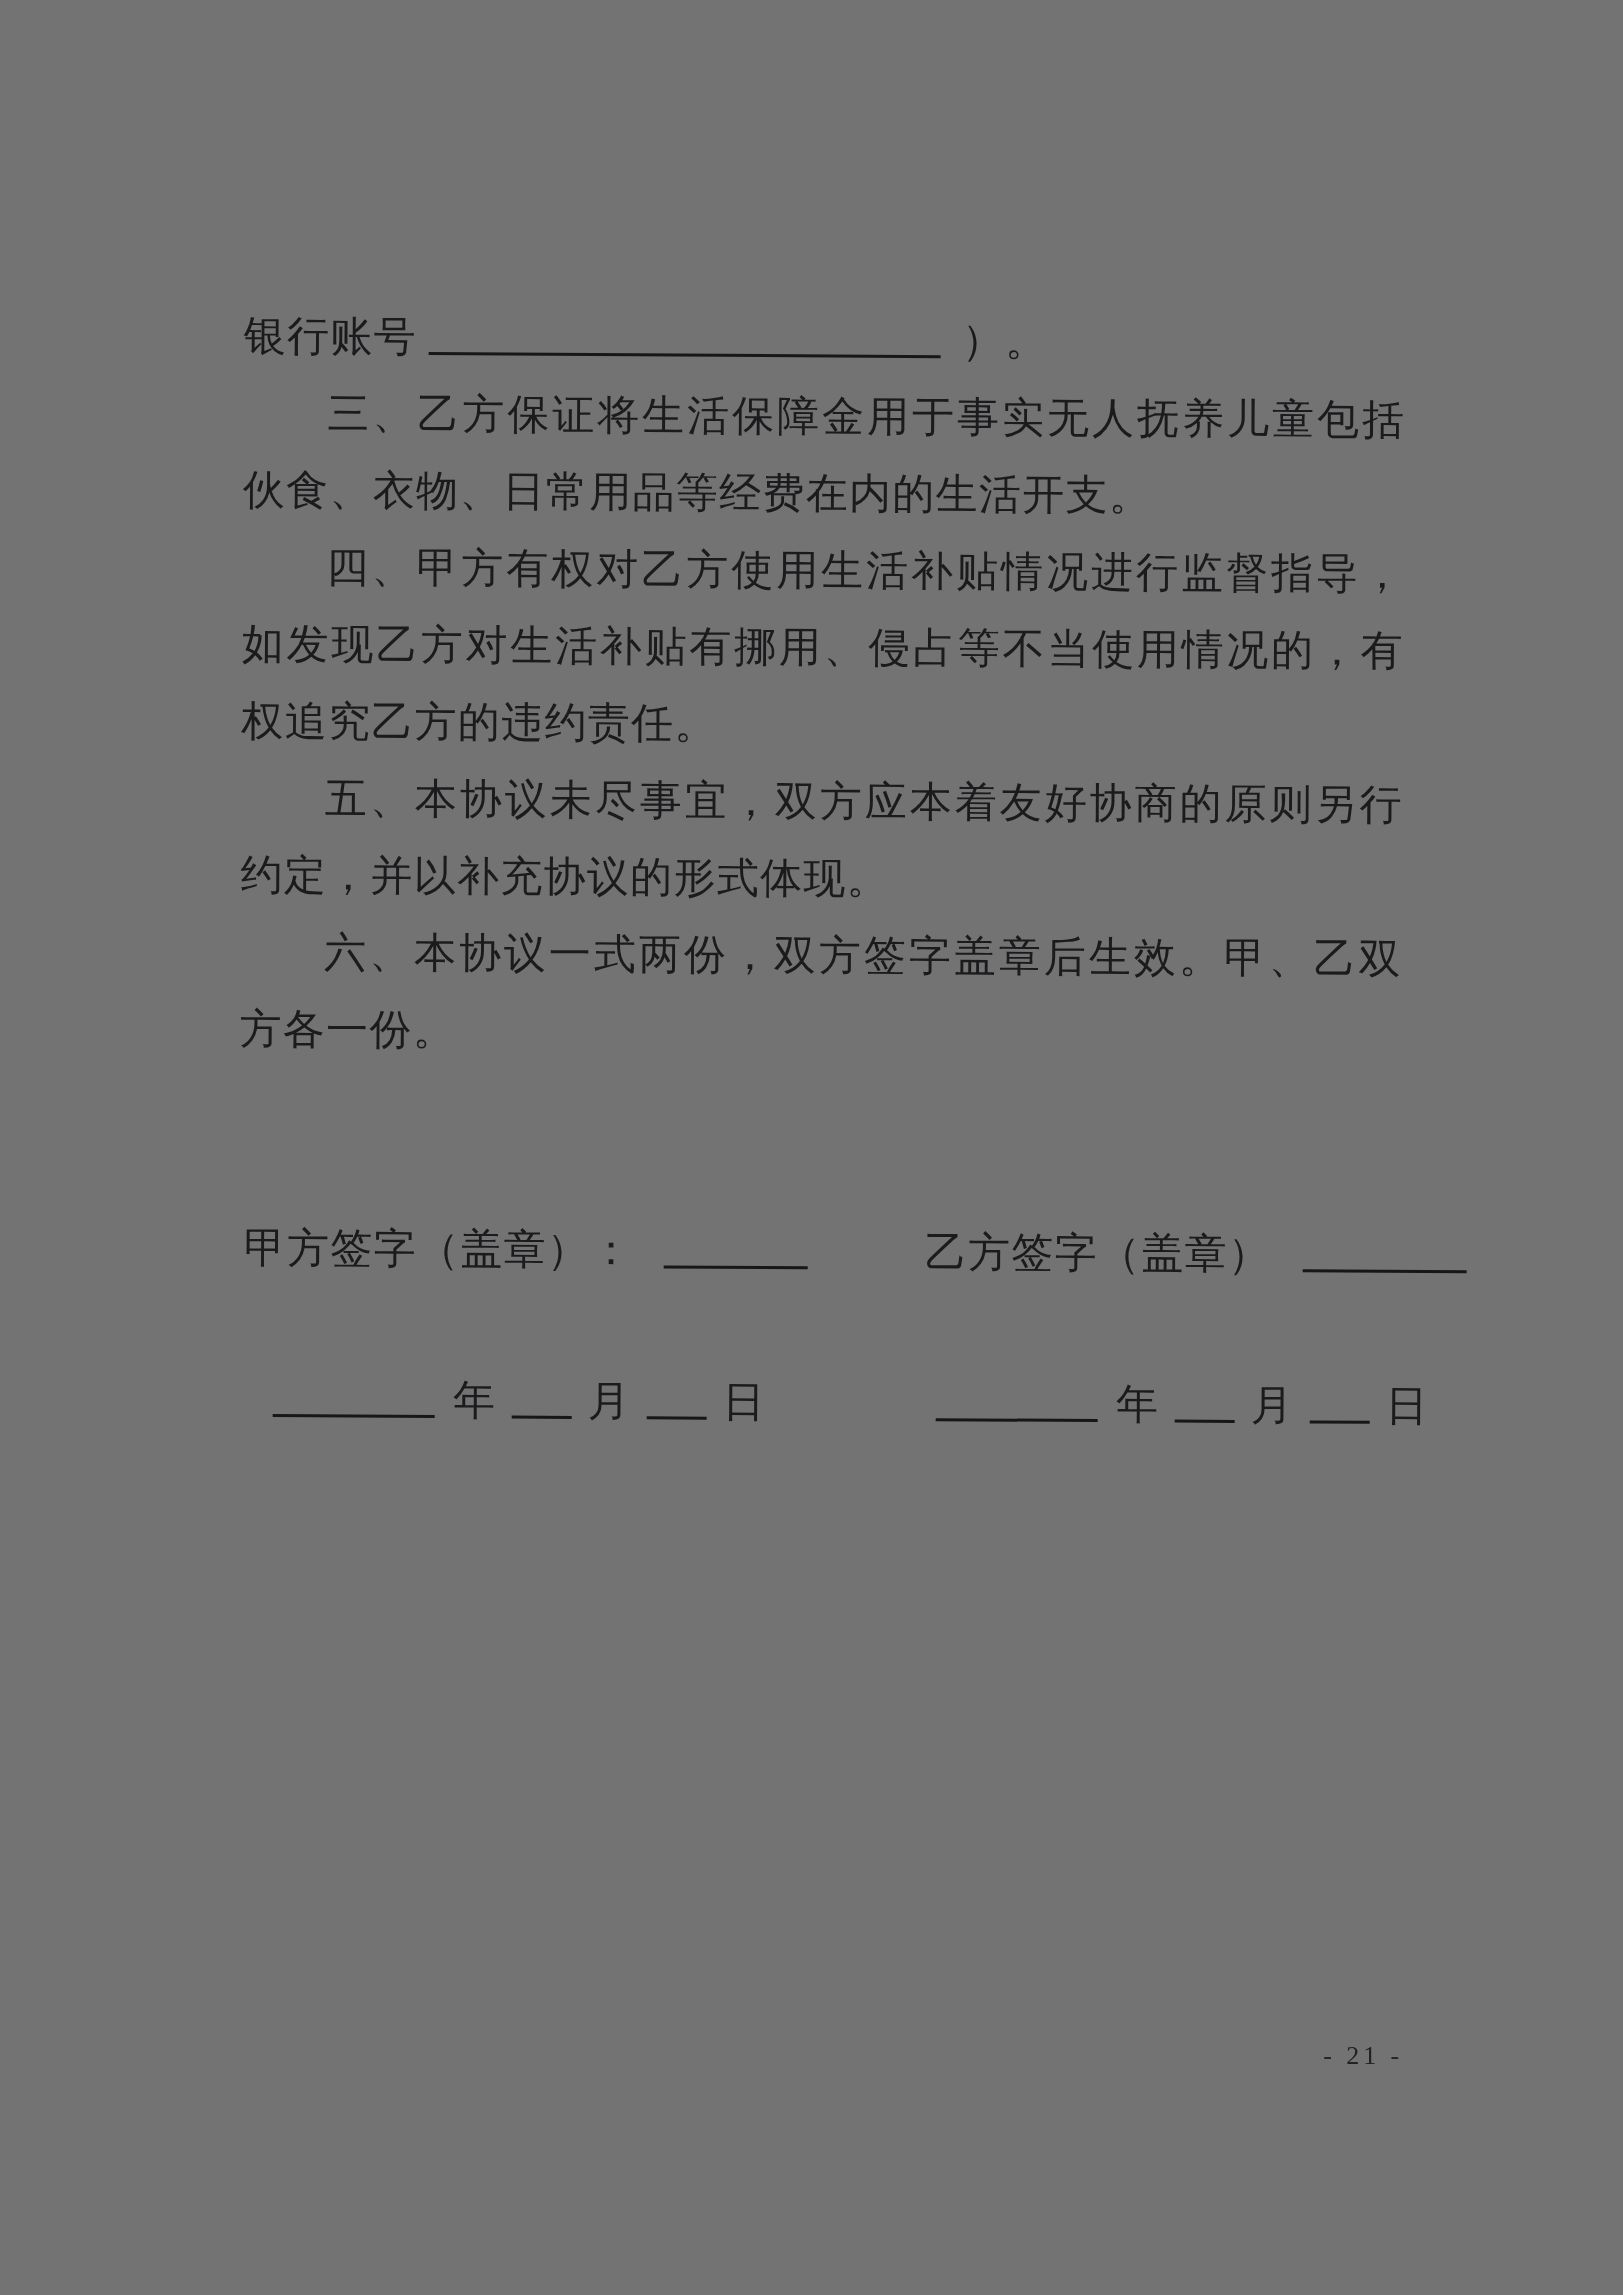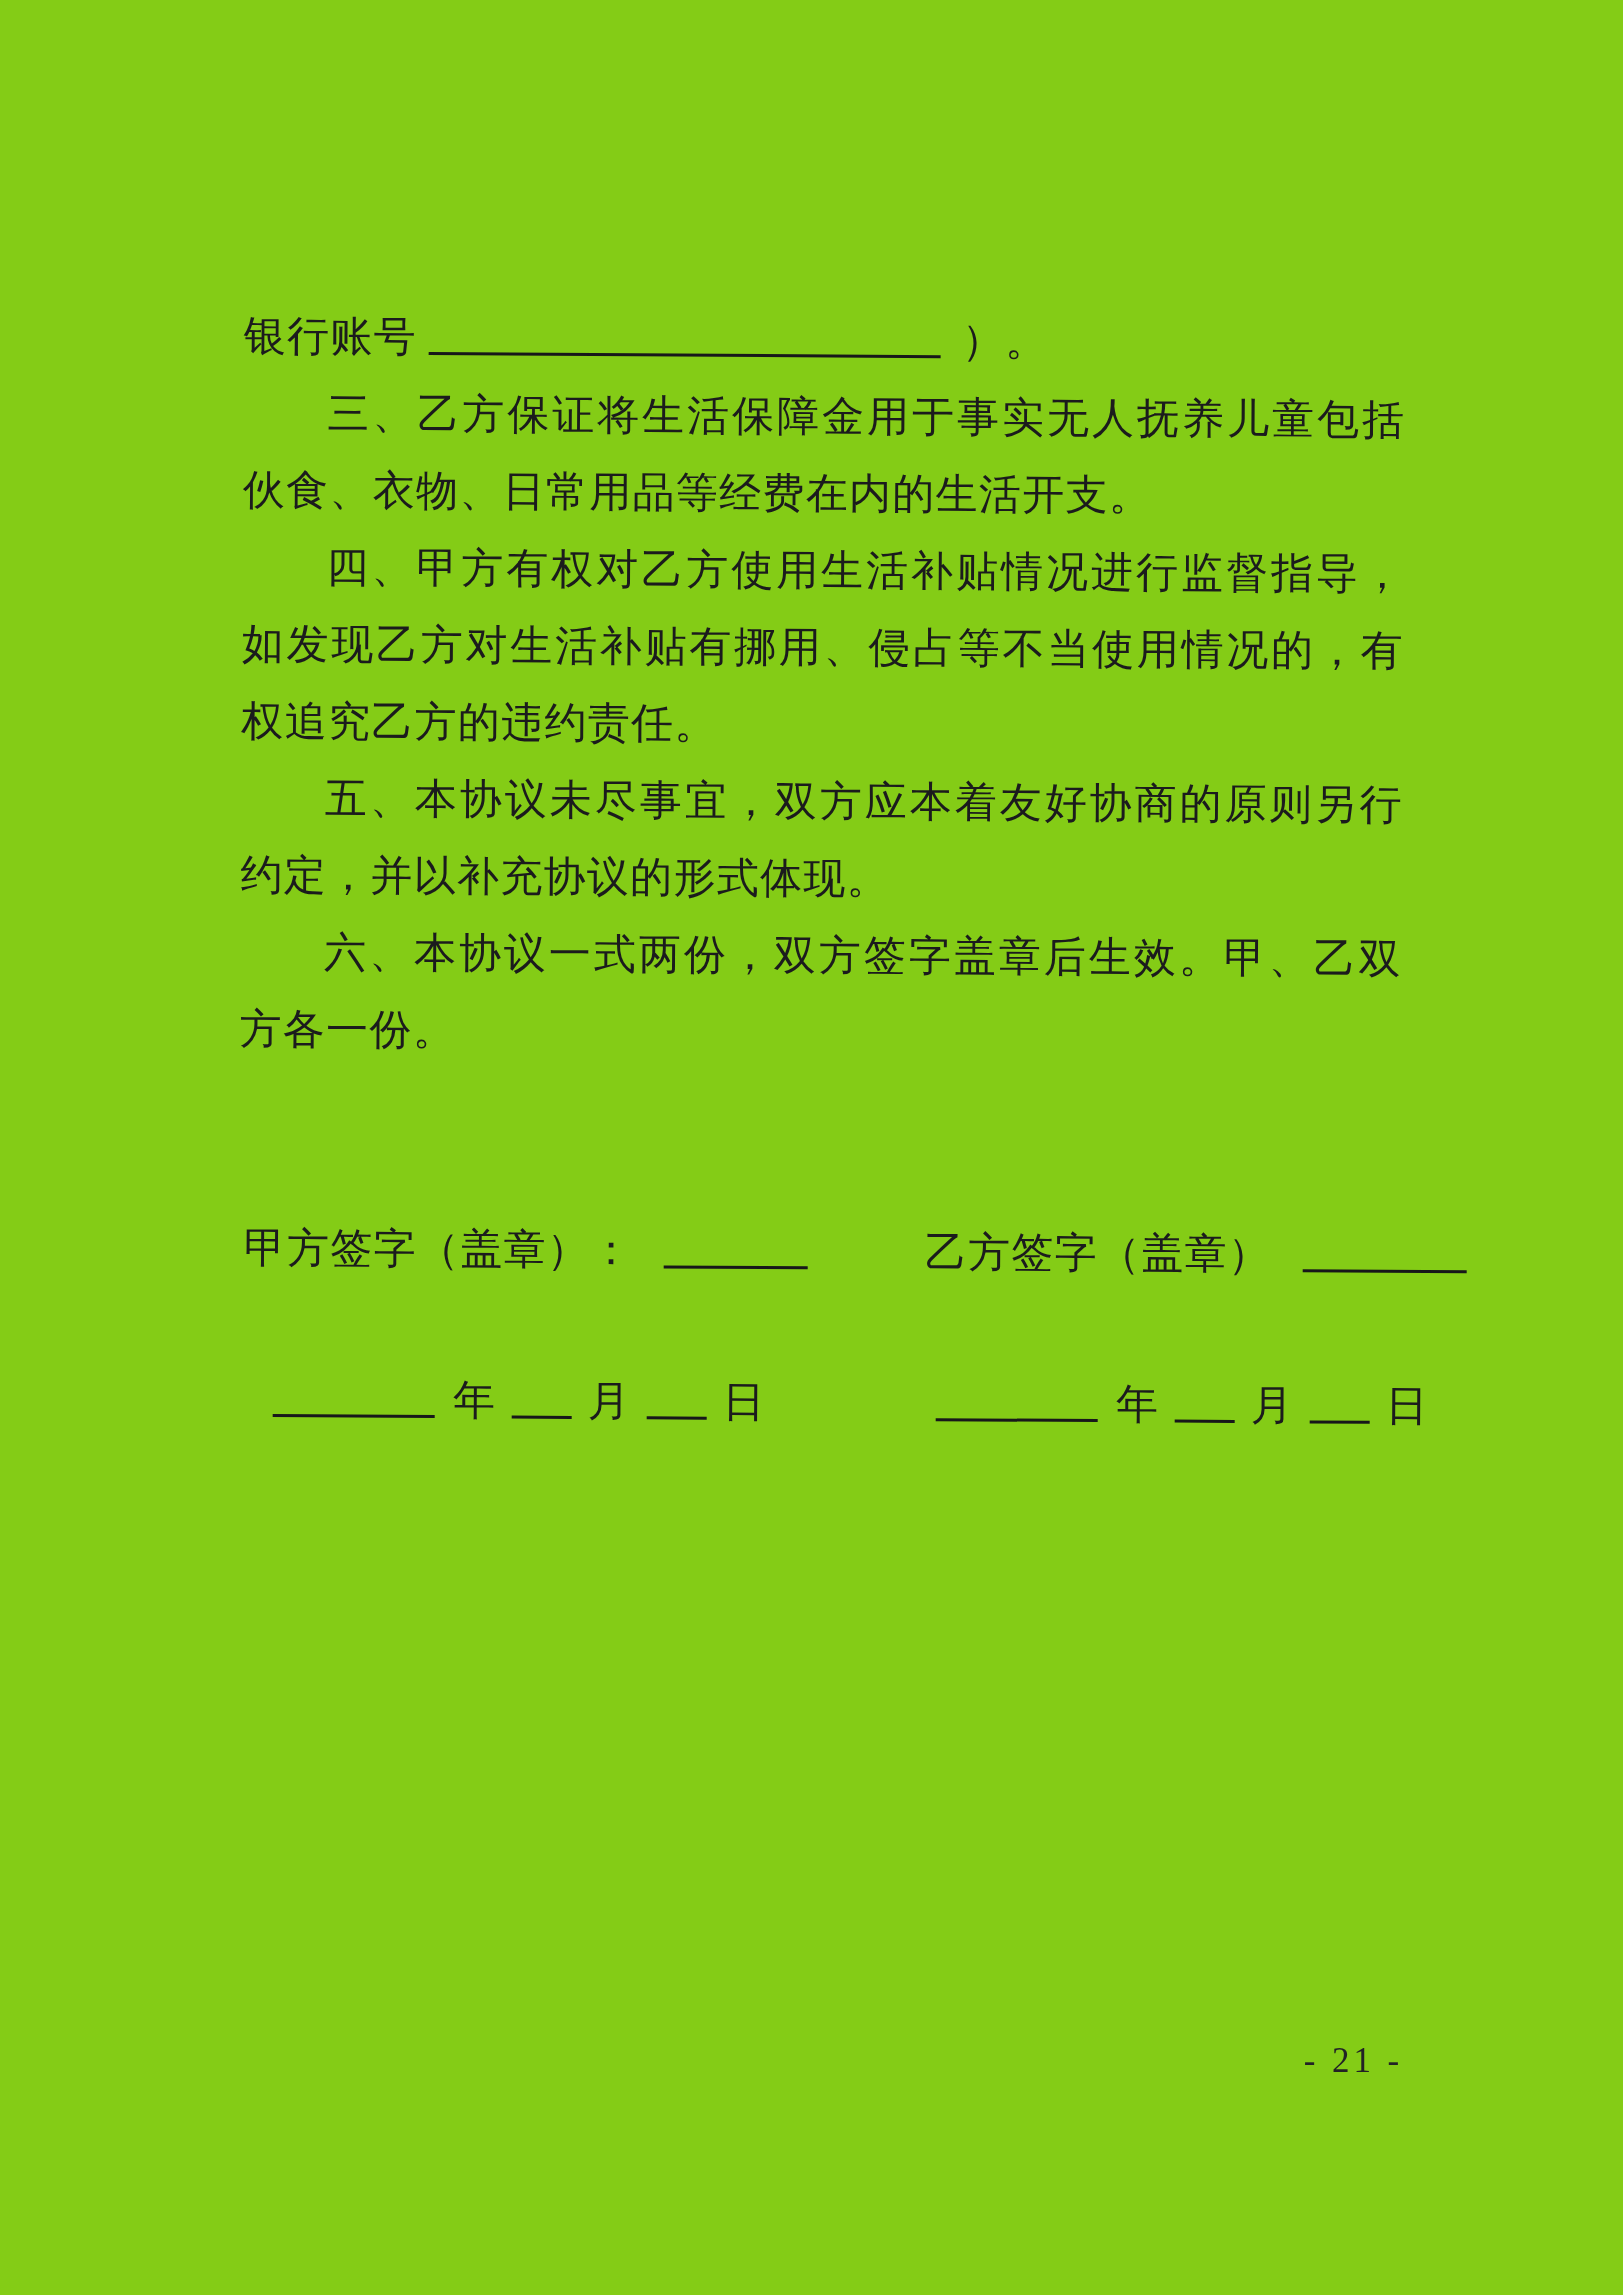--- a/index.html
+++ b/index.html
@@ -11,21 +11,21 @@
     width: 1623px;
     height: 2295px;
     position: relative;
     font-family: "Liberation Serif", "DejaVu Serif", serif;
     color: #1b1b1d;
     overflow: hidden;
   }
   .sheet {
     position: absolute;
     inset: 0;
-    background: #84cc16;
+    background: #737373;
   }
   
   .doc-text {
     position: absolute;
     top: 298px;
     left: 244px;
     width: 1162px;
     transform: rotate(0.35deg);
     transform-origin: 0 0;
     font-size: 42px;
@@ -84,21 +84,21 @@
   .date-group.left { left: 29px; }
   .date-group.right { left: 692px; }
   .blank.date-long { width: 162px; margin-right: 6.5px; }
   .blank.date-short { width: 60px; margin: 0 3.9px; }
 
   
   .page-footer {
     position: absolute;
     top: 2041px;
     right: 220px;
-    font-size: 35px;
+    font-size: 26px;
     letter-spacing: 3.9px;
     color: #222226;
     font-family: "Liberation Serif", "DejaVu Serif", serif;
   }
 </style>
 </head>
 <body>
 
 <div class="sheet">
 

